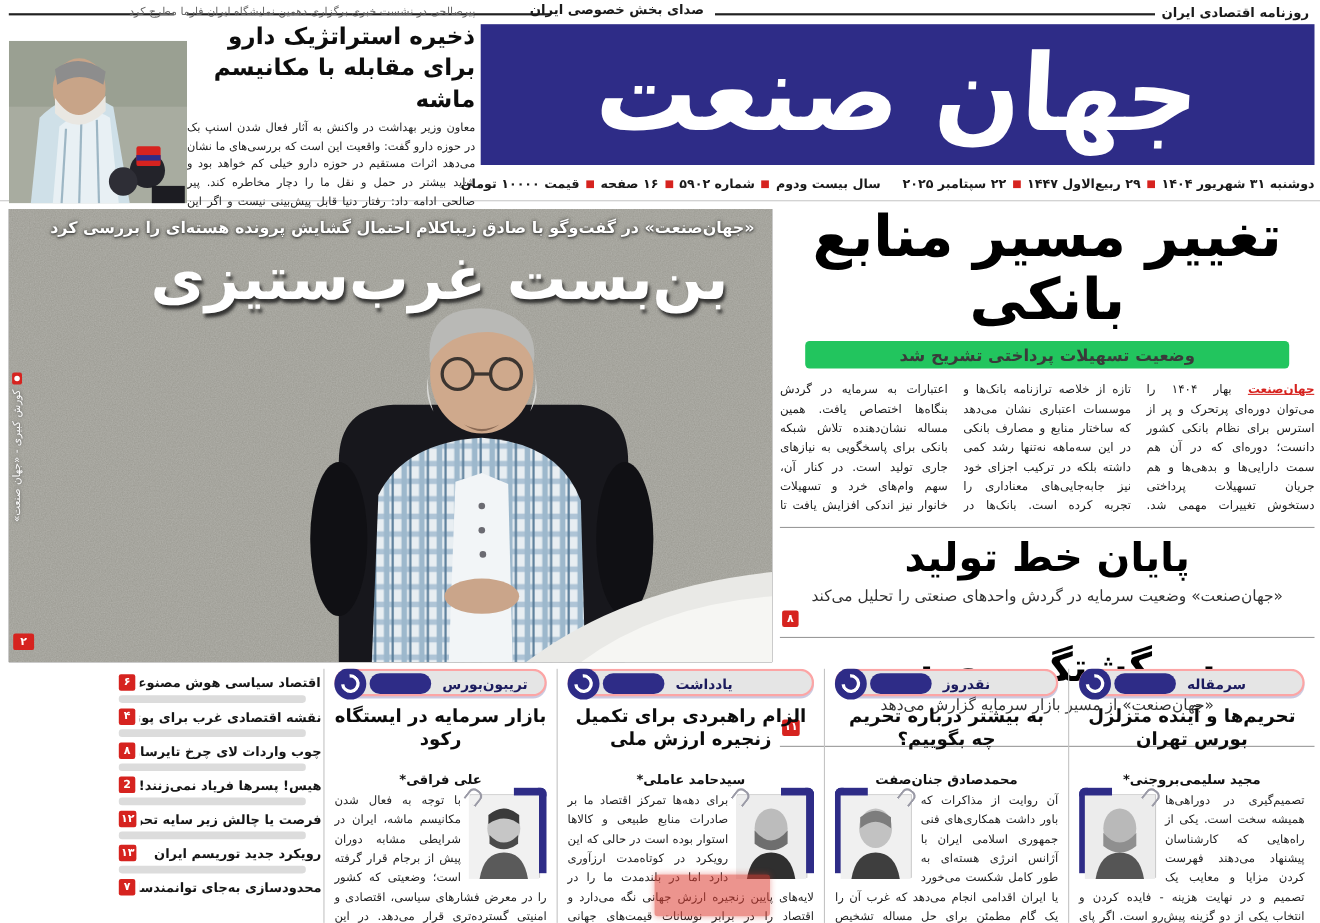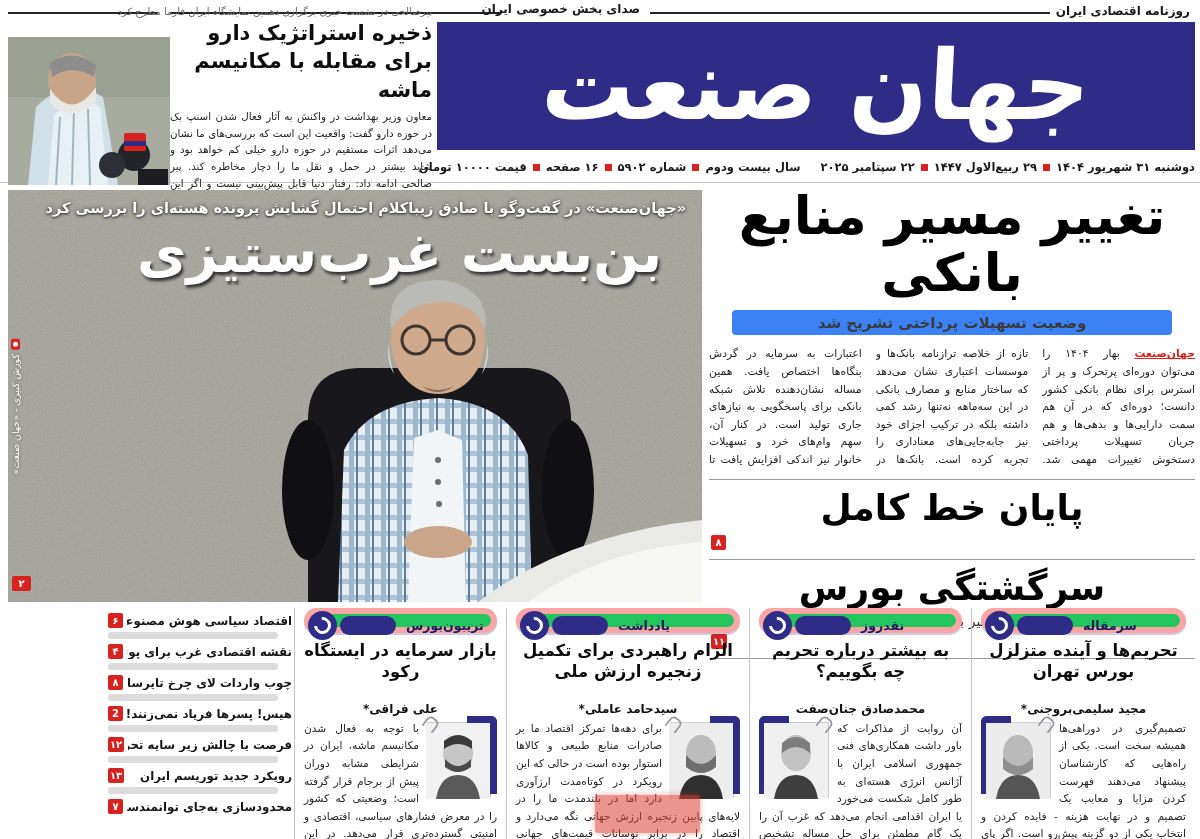--- a/index.html
+++ b/index.html
@@ -49,41 +49,41 @@
       text-shadow:2px 3px 3px rgba(30,30,30,.85);z-index:3;}
   .credit{position:absolute;left:2px;top:150px;writing-mode:vertical-rl;transform:rotate(180deg);
       font-size:9.5px;color:#fdfdfd;text-shadow:0 0 3px #555;z-index:3;display:flex;align-items:center;gap:5px;}
   .cam-icon{width:11px;height:9px;background:#d6231f;border-radius:2px;position:relative;transform:rotate(90deg);}
   .cam-icon::after{content:"";position:absolute;inset:2px 3px;background:#fff;border-radius:50%;}
   .feature .page-badge{position:absolute;left:4px;bottom:10px;z-index:3;}
 
   
   .rightcol{position:absolute;top:188px;right:5px;width:486px;height:414px;}
   .lead-title{font-size:52px;font-weight:bold;text-align:center;line-height:1.1;color:#000;}
-  .lead-sub{margin:8px auto 0;width:440px;height:25px;background:#3b82f6;border-radius:4px;
+  .lead-sub{margin:8px auto 0;width:440px;height:25px;background:#22c55e;border-radius:4px;
             font-size:15px;color:#3a3a3a;display:flex;align-items:center;justify-content:center;font-weight:bold;}
   .lead-cols{display:flex;gap:14px;margin-top:10px;height:126px;overflow:hidden;}
   .lead-col{flex:1;font-size:10.8px;line-height:1.63;text-align:justify;color:#222;overflow:hidden;}
   .brand-inline{color:#d6231f;font-weight:bold;text-decoration:underline;}
   .thin-hr{height:1px;background:#9a9a9a;margin:8px 0 6px;}
   .substory-title{font-size:36px;font-weight:bold;text-align:center;color:#000;line-height:1.2;}
   .substory-sub{font-size:14px;color:#333;text-align:center;margin-top:4px;}
   .substory .badge-row{text-align:left;margin-top:2px;padding-left:2px;}
 
   
   .bottom{position:absolute;top:608px;left:6px;right:5px;height:231px;display:flex;gap:0;}
   .bcol{height:231px;overflow:hidden;padding:0 9px;border-left:1px solid #c4c4c4;}
   .bcol:last-child{border-left:none;}
   .bcol.editorial{width:224px;}
   .bcol.critique{width:222px;}
   .bcol.note{width:243px;}
   .bcol.tribune{width:212px;}
   .bcol.readmore{width:188px;padding:0 2px;}
 
-  .pill{position:relative;height:25px;border:6px solid #fca5a5;border-radius:13px;background:#22c55e;
+  .pill{position:relative;height:25px;border:2px solid #fca5a5;border-radius:13px;background:#e5e5e5;
         box-shadow:0 2px 0 rgba(46,44,135,.25);direction:ltr;margin-bottom:7px;}
   .pill .picon{position:absolute;left:-2px;top:-3px;width:29px;height:29px;border-radius:50%;background:#2e2c87;}
   .pill .picon::after{content:"";position:absolute;inset:6px;border:3px solid #fff;border-left-color:transparent;
         border-radius:50%;transform:rotate(40deg);}
   .pill .pcap{position:absolute;left:30px;top:2px;width:56px;height:19px;background:#2e2c87;border-radius:10px;}
   .pill .plabel{position:absolute;left:96px;top:4px;font-size:12.5px;font-weight:bold;color:#1c1b5e;}
 
   .btitle{font-size:16.5px;font-weight:bold;text-align:center;color:#0c0c0c;line-height:1.3;}
   .bauthor{font-size:12px;font-weight:bold;text-align:center;color:#111;margin:19px 0 4px;}
   .bbody{font-size:10.6px;line-height:1.66;text-align:justify;color:#242424;}
@@ -247,21 +247,22 @@
         <span>بهار ۱۴۰۴ را می‌توان دوره‌ای پرتحرک و پر از استرس برای نظام بانکی کشور دانست؛ دوره‌ای که در آن هم سمت دارایی‌ها و بدهی‌ها و هم جریان تسهیلات پرداختی دستخوش تغییرات مهمی شد. تحولات داخلی اقتصاد کشور هم درپی شعله‌ور شدن درگیری میان ایران و رژیم‌صهیونیستی، اقتصاد را عملا وارد فازی از شوک‌های مختلف کرد. گزارش</span>
       </div>
       <div class="lead-col" data-interactable="false">تازه از خلاصه ترازنامه بانک‌ها و موسسات اعتباری نشان می‌دهد که ساختار منابع و مصارف بانکی در این سه‌ماهه نه‌تنها رشد کمی داشته بلکه در ترکیب اجزای خود نیز جابه‌جایی‌های معناداری را تجربه کرده است. بانک‌ها در ماه‌های نخست سال، تسهیلات بیشتری در اختیار بخش‌های مختلف اقتصادی و خانوارها قرار دادند و سهم بالایی از این</div>
       <div class="lead-col" data-interactable="false"><span>اعتبارات به سرمایه در گردش بنگاه‌ها اختصاص یافت. همین مساله نشان‌دهنده تلاش شبکه بانکی برای پاسخگویی به نیازهای جاری تولید است. در کنار آن، سهم وام‌های خرد و تسهیلات خانوار نیز اندکی افزایش یافت تا ترکیب تسهیلات از تمرکز مطلق بر بنگاه‌ها فاصله بگیرد و بخشی از تقاضای مصرفی را هم پوشش دهد</span>
         
       </div>
     </div>
     <div class="thin-hr" data-interactable="false"></div>
 
     <div class="substory" data-interactable="false">
-      <div class="substory-title" data-interactable="false">پایان خط کامل</div>
+      <div class="substory-title" data-interactable="false">پایان خط تولید</div>
+      <div class="substory-sub" data-interactable="false">«جهان‌صنعت» وضعیت سرمایه در گردش واحدهای صنعتی را تحلیل می‌کند</div>
       <div class="badge-row"><span class="badge" data-interactable="false">۸</span></div>
     </div>
     <div class="thin-hr" data-interactable="false"></div>
 
     <div class="substory" data-interactable="false">
       <div class="substory-title" data-interactable="false">سرگشتگی بورس</div>
       <div class="substory-sub" data-interactable="false">«جهان‌صنعت» از مسیر بازار سرمایه گزارش می‌دهد</div>
       <div class="badge-row"><span class="badge" data-interactable="false">۱۱</span></div>
     </div>
     <div class="thin-hr" data-interactable="false"></div>

